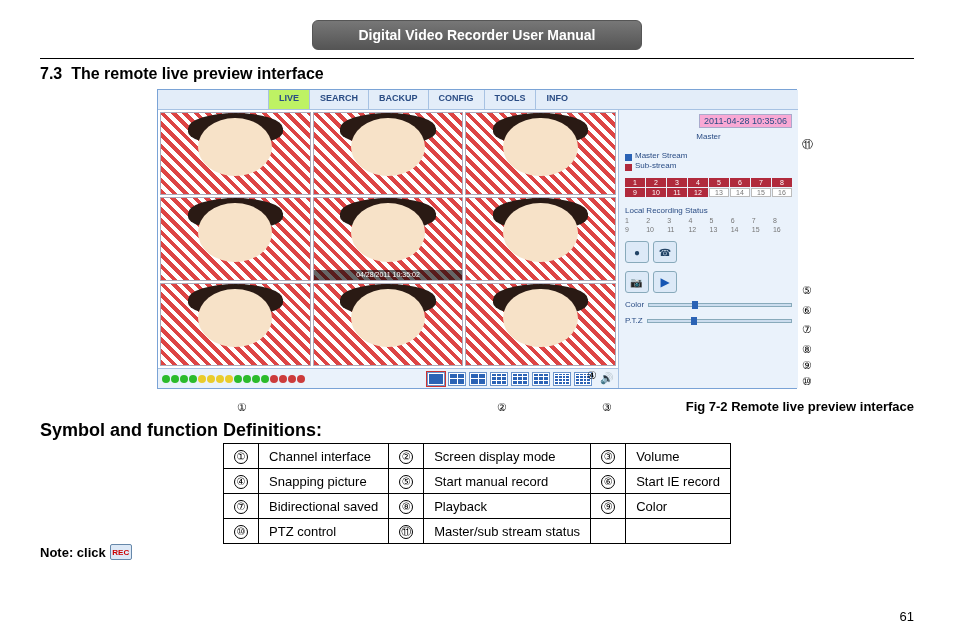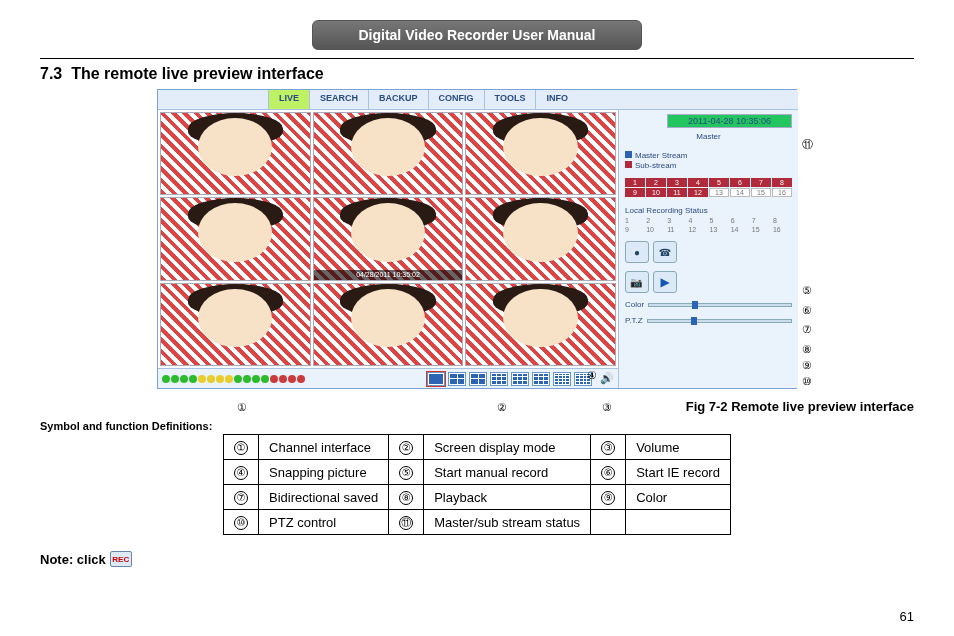--- a/index.html
+++ b/index.html
@@ -80,23 +80,23 @@
     background:rgba(0,0,0,.6); color:#fff; font-size:7px;
     text-align:center; line-height:10px;
   }
 
   .right-pane {
     grid-column:2; grid-row:2/4;
     background:#eaf2fb; border-left:1px solid #a7c2e3;
     padding:4px 6px; font-size:8px; color:#2a4c84;
     display:flex; flex-direction:column; gap:4px;
   }
-  .datetime{ background:#22c55e;border:1px solid #aac;padding:1px 20px;font-size:9px;align-self:flex-end;}
+  .datetime{ background:#f9a8d4;border:1px solid #aac;padding:1px 4px;font-size:9px;align-self:flex-end;}
   .legend{font-size:8px; line-height:10px; margin-top:6px;}
-  .legend .row{display:flex;align-items:flex-start;gap:3px;}
+  .legend .row{display:flex;align-items:flex-end;gap:3px;}
   .sq{width:7px;height:7px;display:inline-block;}
   .blu{background:#2b63b5;} .red{background:#b02a3c;}
   .ch-boxes{display:grid;grid-template-columns:repeat(8,1fr);gap:1px;margin-top:3px;}
   .ch-boxes span{background:#b02a3c;color:#fff;font-size:7px;text-align:center;padding:1px 0;}
   .ch-boxes span.off{background:#fff;color:#777;border:1px solid #bbb;padding:0;}
   .lrs{font-size:8px;margin-top:5px;}
   .lrs .g{display:grid;grid-template-columns:repeat(8,1fr);gap:2px;color:#777;font-size:7px;margin-top:2px;}
   .dvr-logo{margin-top:auto;height:18px;background:linear-gradient(#fff,#cde);border:1px solid #8b6;
     font-size:10px;font-weight:bold;text-align:center;color:#345;letter-spacing:.5px;border-radius:3px;}
   .btnrow{display:flex;gap:4px;margin-top:4px;}
@@ -121,27 +121,27 @@
   .vbtn span{background:#2b63b5;}
   .g1{grid-template:1fr/1fr;} .g4{grid-template:1fr 1fr/1fr 1fr;}
   .g9{grid-template:repeat(3,1fr)/repeat(3,1fr);}
   .g16{grid-template:repeat(4,1fr)/repeat(4,1fr);}
   .spk{width:14px;height:14px;font-size:11px;color:#246;margin-left:4px;}
 
   
   .call{position:absolute;font-size:11px;color:#000;}
 
   .fig-cap{ text-align:right;font-weight:bold;margin:10px 0 6px; font-size:13px;}
-  .sym-head{font-weight:bold;font-size:11px;margin-bottom:2px;}
+  .sym-head{font-weight:bold;font-size:18px;margin-bottom:2px;}
 
   table.defs{ border-collapse:collapse; margin:0 auto; font-size:13px;}
   table.defs td{ border:1px solid #000; padding:4px 10px; }
   table.defs td.sym{ width:34px; text-align:center; }
 
-  .note{ font-weight:bold; font-size:13px; margin-top:16px; display:flex; align-items:center; gap:4px; flex-wrap:wrap;}
+  .note{ font-weight:bold; font-size:13px; margin-top:0; display:flex; align-items:center; gap:4px; flex-wrap:wrap;}
   .rec-ico{display:inline-flex;width:22px;height:16px;border:1px solid #68a;background:#dde9f7;
     align-items:center;justify-content:center;font-size:8px;color:#c00;font-weight:bold;border-radius:2px;}
 
   .pagenum{position:absolute;right:40px;bottom:12px;font-size:13px;}
   .circ{display:inline-block;border:1px solid #000;border-radius:50%;
     font-size:10px; line-height:12px; width:14px;height:14px; text-align:center;}
 </style>
 </head>
 <body>
 

